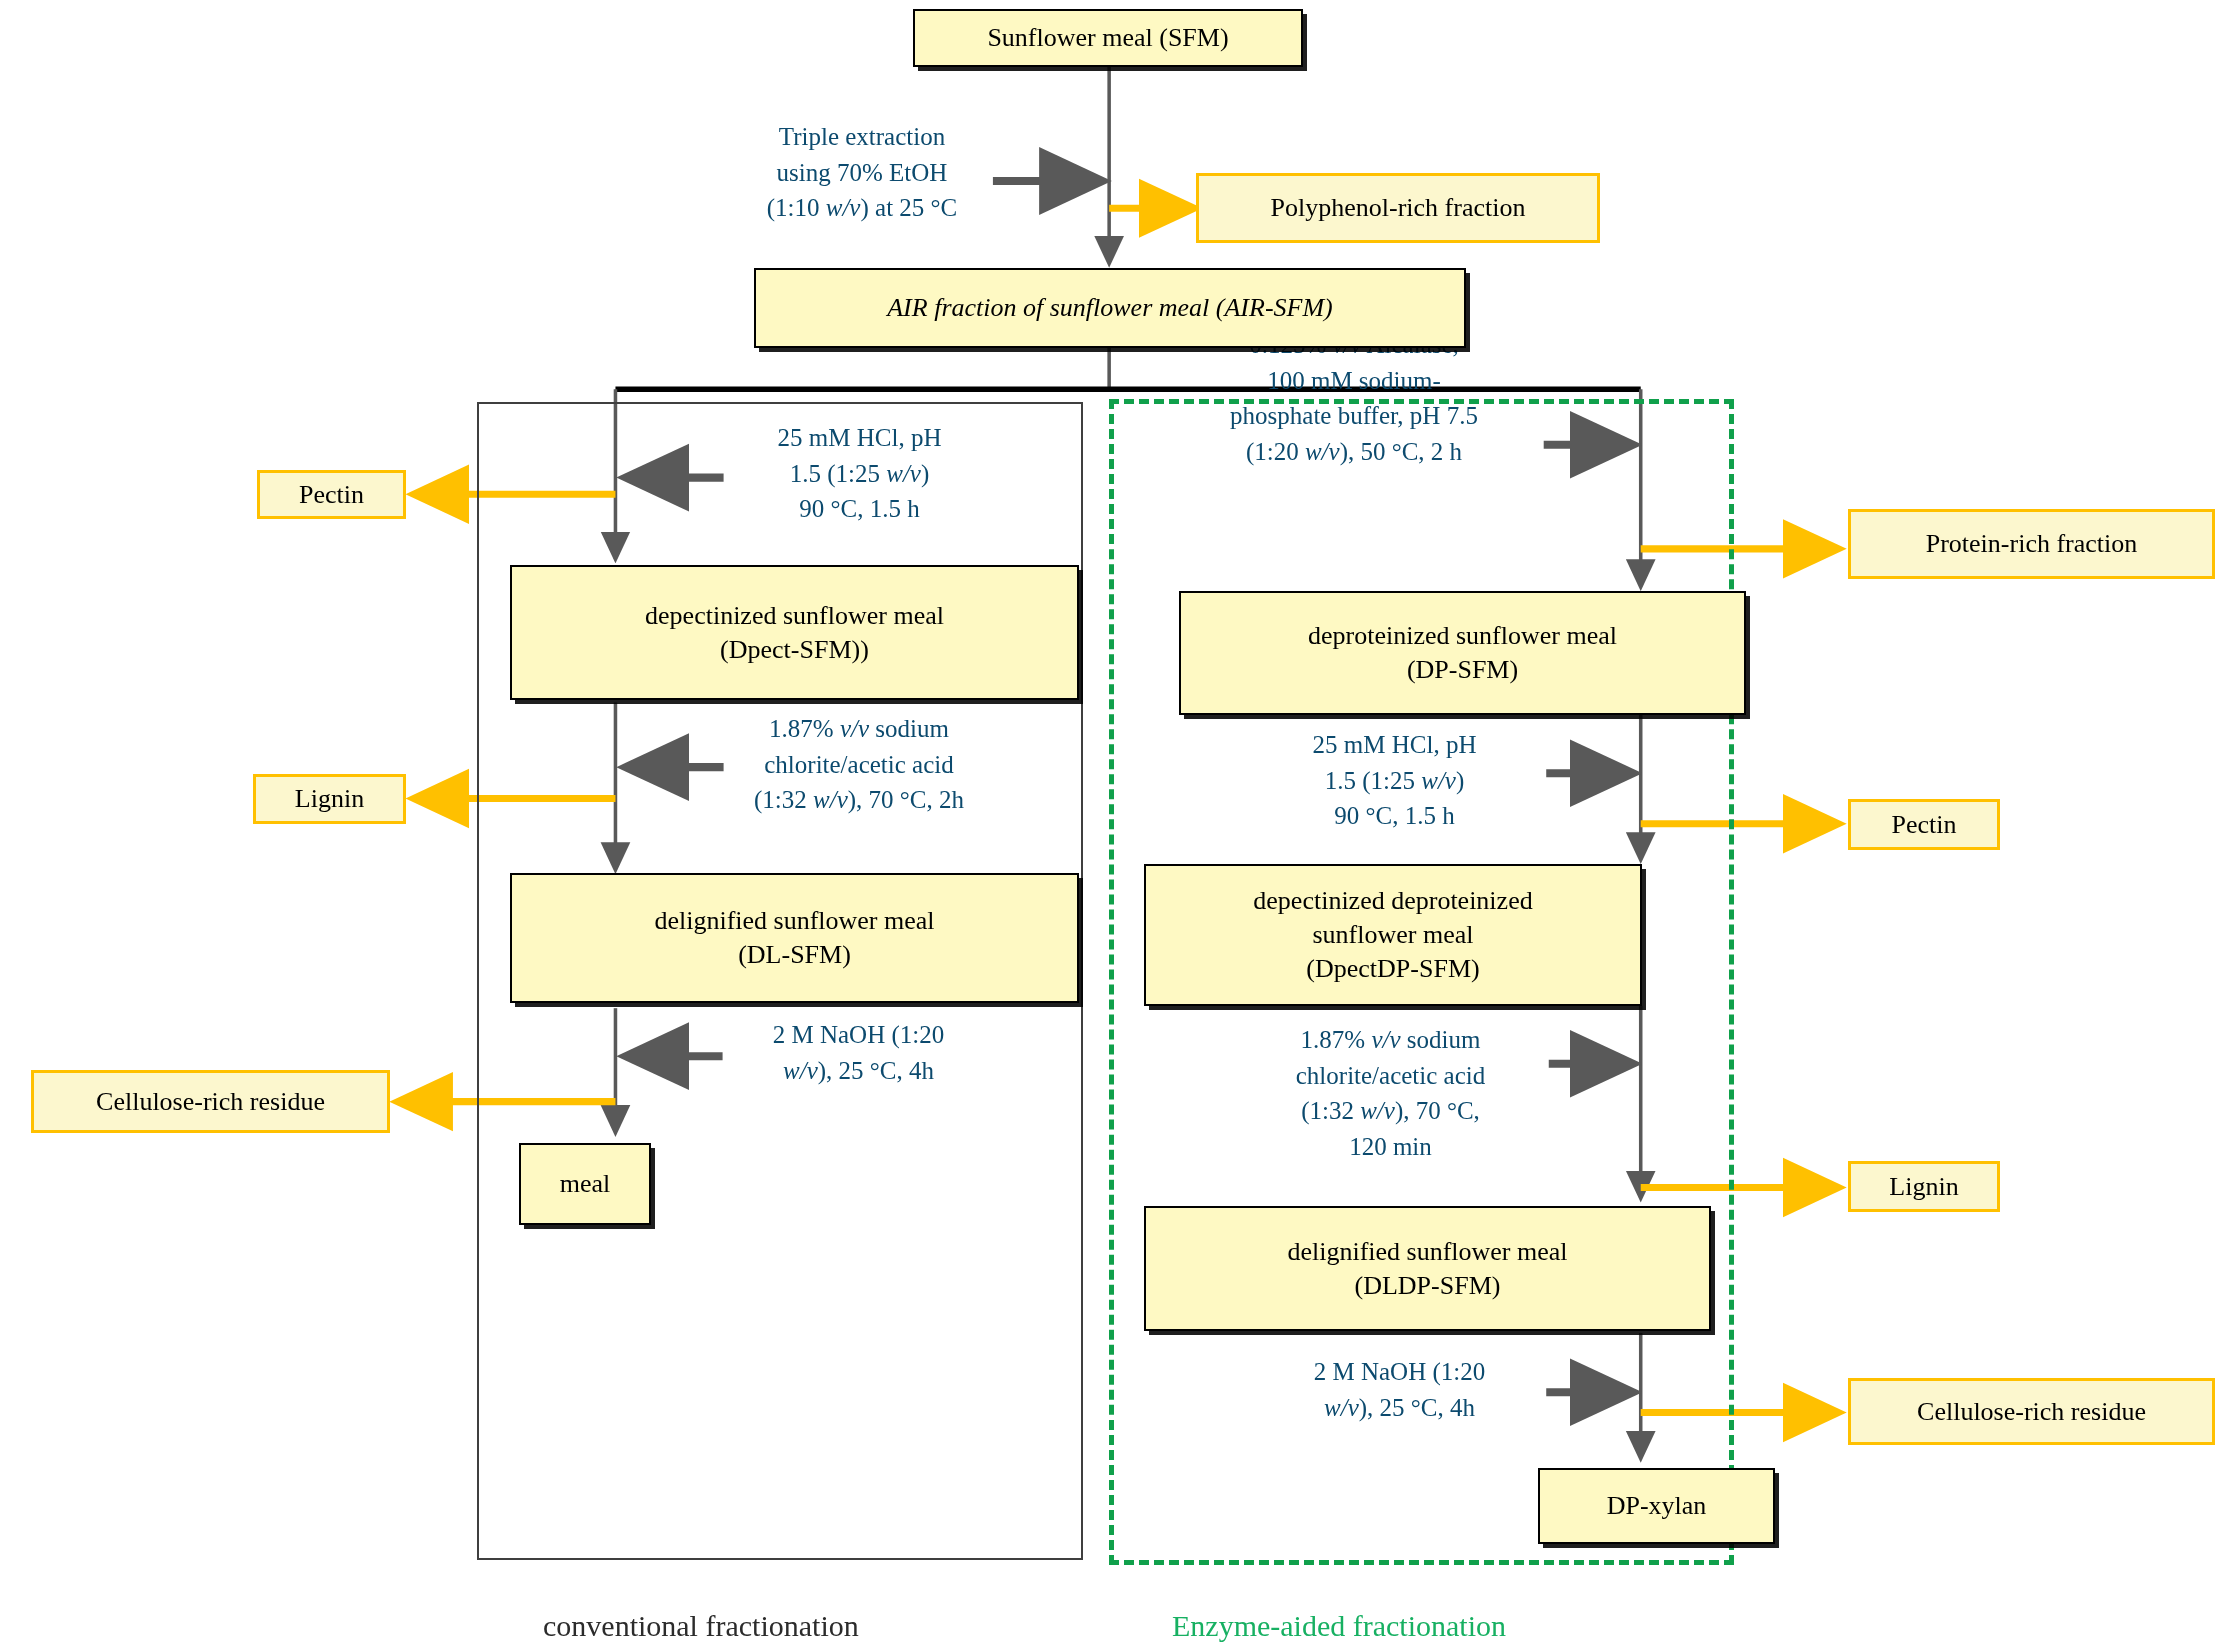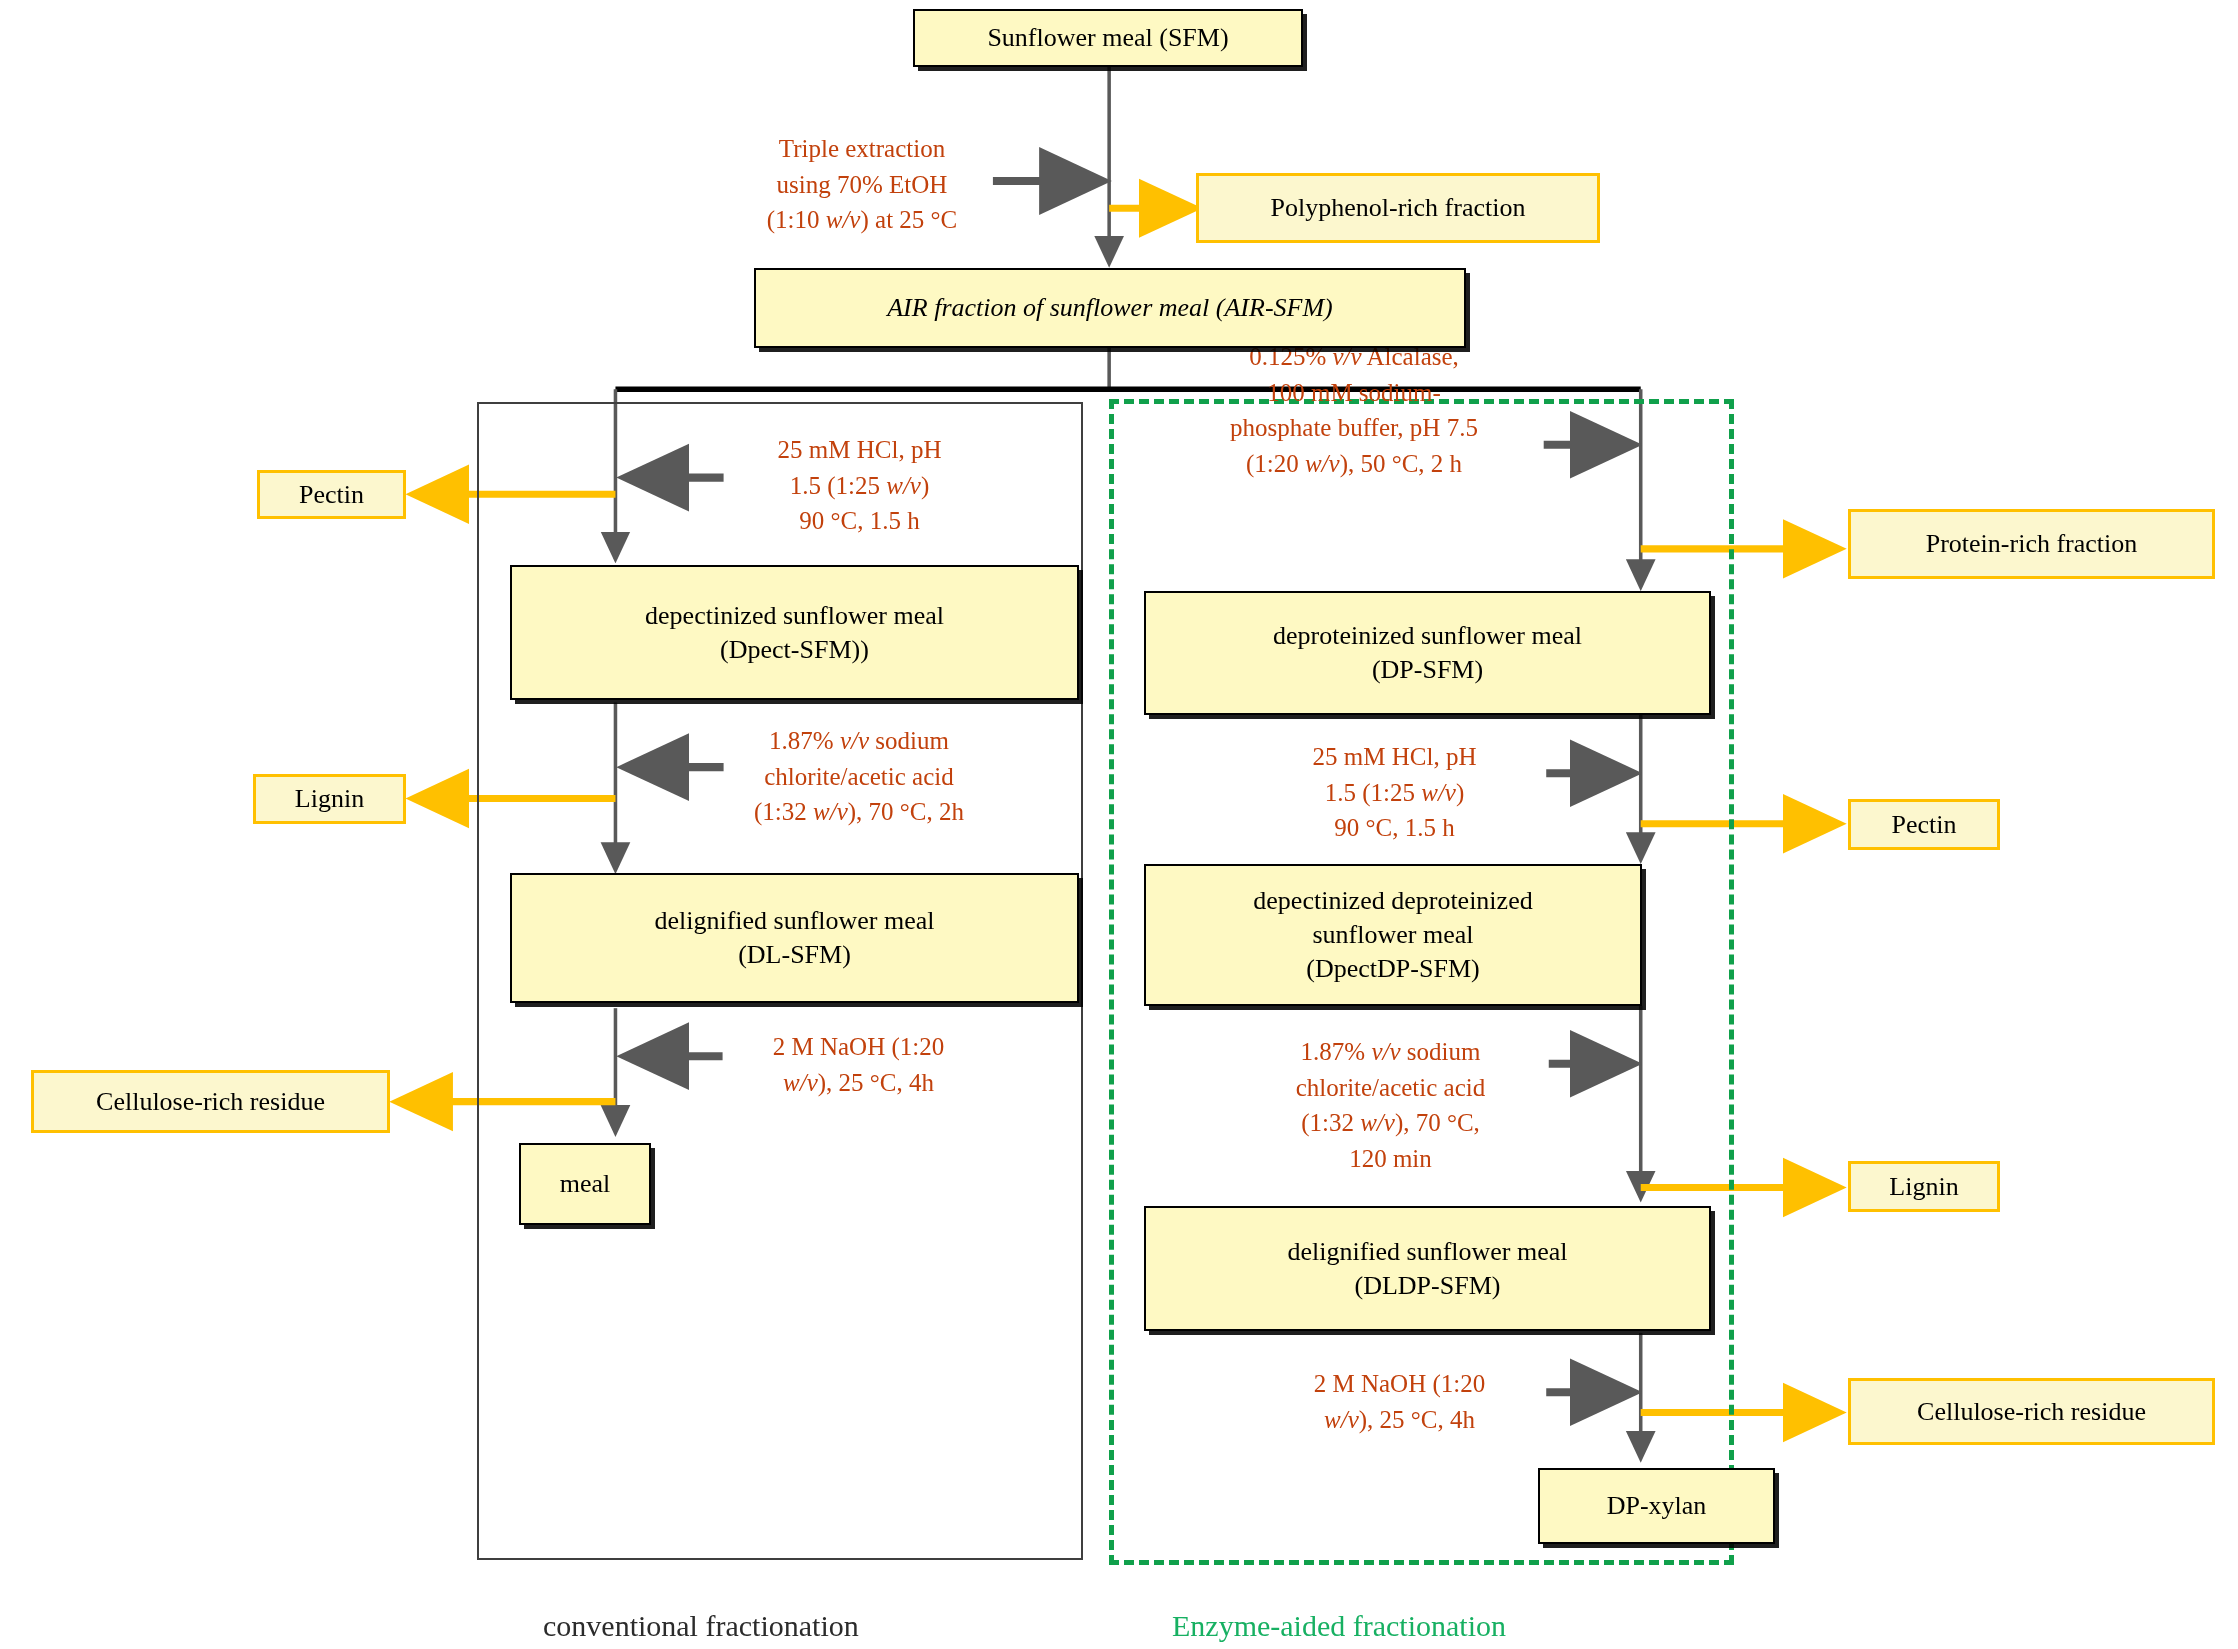--- a/index.html
+++ b/index.html
@@ -39,27 +39,26 @@
     font-size:26px;
     line-height:1.2;
     padding:2px 6px;
     box-sizing:border-box;
     z-index:6;
   }
 
   
   .cap{
     position:absolute;
-    color:#c2410c;
+    color:#0c4a6e;
     font-size:25px;
     line-height:1.42;
     text-align:center;
     z-index:4;
     white-space:pre-line;
-    margin-top:12px;
   }
   .cap i{font-style:italic;}
 
   
   .frame-solid{
     position:absolute;
     border:2.5px solid #3f3f3f;
     background:transparent;
     z-index:1;
     box-sizing:border-box;
@@ -144,21 +143,21 @@
   <div class="pbox" style="left:913px;top:9px;width:390px;height:58px;">Sunflower meal (SFM)</div>
 
   <div class="pbox" style="left:754px;top:268px;width:712px;height:80px;font-style:italic;">AIR fraction of sunflower meal (AIR-SFM)</div>
 
   <div class="pbox" style="left:510px;top:565px;width:569px;height:135px;">depectinized sunflower meal<br>(Dpect-SFM))</div>
 
   <div class="pbox" style="left:510px;top:873px;width:569px;height:130px;">delignified sunflower meal<br>(DL-SFM)</div>
 
   <div class="pbox" style="left:519px;top:1143px;width:132px;height:82px;">meal</div>
 
-  <div class="pbox" style="left:1144px;top:591px;width:567px;height:124px;">deproteinized sunflower meal<br>(DP-SFM)</div>
+  <div class="pbox" style="left:1179px;top:591px;width:567px;height:124px;">deproteinized sunflower meal<br>(DP-SFM)</div>
 
   <div class="pbox" style="left:1144px;top:864px;width:498px;height:142px;">depectinized deproteinized<br>sunflower meal<br>(DpectDP-SFM)</div>
 
   <div class="pbox" style="left:1144px;top:1206px;width:567px;height:125px;">delignified  sunflower meal<br>(DLDP-SFM)</div>
 
   <div class="pbox" style="left:1522px;top:1468px;width:237px;height:76px;margin-left:16px;">DP-xylan</div>
 
   <div class="ybox" style="left:1196px;top:173px;width:404px;height:70px;">Polyphenol-rich fraction</div>
 
   <div class="ybox" style="left:257px;top:470px;width:149px;height:49px;">Pectin</div>

